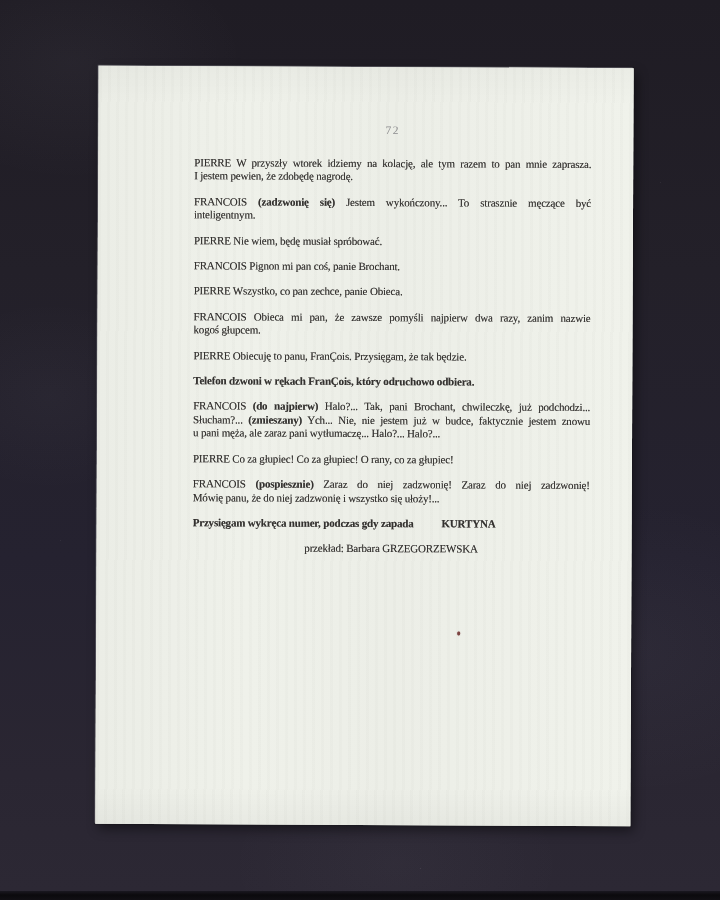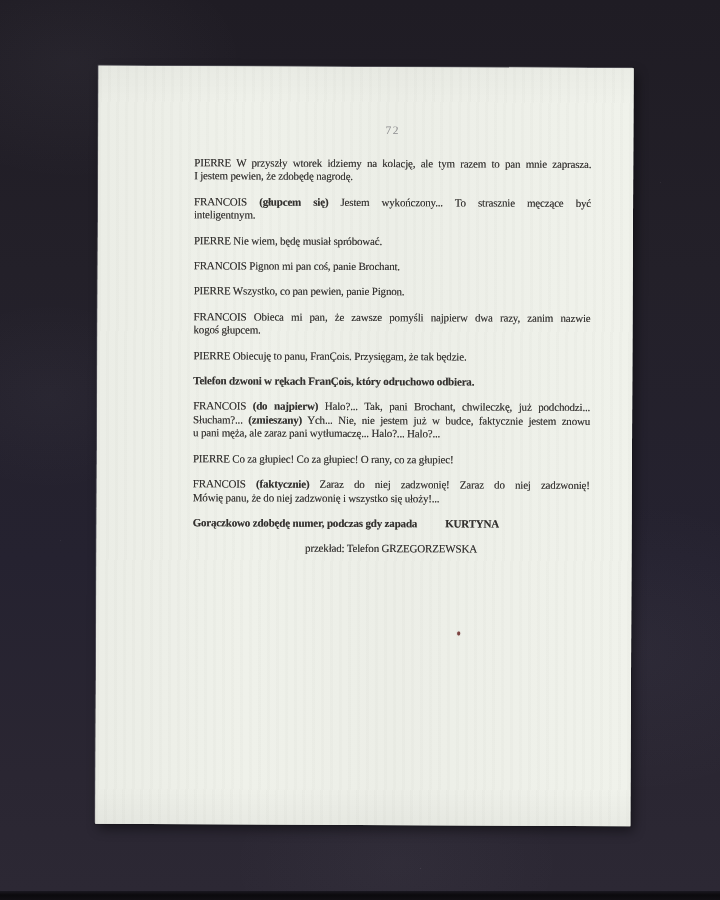--- a/index.html
+++ b/index.html
@@ -75,57 +75,57 @@
 <div class="scene">
   <div class="dust"></div>
   <div class="paper">
     <div class="page-number">72</div>
     <div class="script-body">
         <div class="para">
           <div class="line just"><span class="seg">PIERRE W przyszły wtorek idziemy na kolację, ale tym razem to pan mnie zaprasza.</span></div>
           <div class="line"><span class="seg">I jestem pewien, że zdobędę nagrodę.</span></div>
         </div>
         <div class="para">
-          <div class="line just"><span class="seg">FRANCOIS </span><span class="seg b">(głupcem się)</span><span class="seg"> Jestem wykończony... To strasznie męczące być</span></div>
+          <div class="line just"><span class="seg">FRANCOIS </span><span class="seg b">(zadzwonię się)</span><span class="seg"> Jestem wykończony... To strasznie męczące być</span></div>
           <div class="line"><span class="seg">inteligentnym.</span></div>
         </div>
         <div class="para">
           <div class="line"><span class="seg">PIERRE Nie wiem, będę musiał spróbować.</span></div>
         </div>
         <div class="para">
           <div class="line"><span class="seg">FRANCOIS Pignon mi pan coś, panie Brochant.</span></div>
         </div>
         <div class="para">
-          <div class="line"><span class="seg">PIERRE Wszystko, co pan pewien, panie Pignon.</span></div>
+          <div class="line"><span class="seg">PIERRE Wszystko, co pan zechce, panie Obieca.</span></div>
         </div>
         <div class="para">
           <div class="line just"><span class="seg">FRANCOIS Obieca mi pan, że zawsze pomyśli najpierw dwa razy, zanim nazwie</span></div>
           <div class="line"><span class="seg">kogoś głupcem.</span></div>
         </div>
         <div class="para">
           <div class="line"><span class="seg">PIERRE Obiecuję to panu, FranÇois. Przysięgam, że tak będzie.</span></div>
         </div>
         <div class="para">
           <div class="line"><span class="seg b">Telefon dzwoni w rękach FranÇois, który odruchowo odbiera.</span></div>
         </div>
         <div class="para">
           <div class="line just"><span class="seg">FRANCOIS </span><span class="seg b">(do najpierw)</span><span class="seg"> Halo?... Tak, pani Brochant, chwileczkę, już podchodzi...</span></div>
           <div class="line just"><span class="seg">Słucham?... </span><span class="seg b">(zmieszany)</span><span class="seg"> Ych... Nie, nie jestem już w budce, faktycznie jestem znowu</span></div>
           <div class="line"><span class="seg">u pani męża, ale zaraz pani wytłumaczę... Halo?... Halo?...</span></div>
         </div>
         <div class="para">
           <div class="line"><span class="seg">PIERRE Co za głupiec! Co za głupiec! O rany, co za głupiec!</span></div>
         </div>
         <div class="para">
-          <div class="line just"><span class="seg">FRANCOIS </span><span class="seg b">(faktycznie)</span><span class="seg"> Zaraz do niej zadzwonię! Zaraz do niej zadzwonię!</span></div>
+          <div class="line just"><span class="seg">FRANCOIS </span><span class="seg b">(pospiesznie)</span><span class="seg"> Zaraz do niej zadzwonię! Zaraz do niej zadzwonię!</span></div>
           <div class="line"><span class="seg">Mówię panu, że do niej zadzwonię i wszystko się ułoży!...</span></div>
         </div>
         <div class="para">
-          <div class="line"><span class="seg b">Gorączkowo zdobędę numer, podczas gdy zapada</span><span class="gap"></span><span class="seg b">KURTYNA</span></div>
+          <div class="line"><span class="seg b">Przysięgam wykręca numer, podczas gdy zapada</span><span class="gap"></span><span class="seg b">KURTYNA</span></div>
         </div>
         <div class="para center">
-          <div class="line"><span class="seg">przekład: Telefon GRZEGORZEWSKA</span></div>
+          <div class="line"><span class="seg">przekład: Barbara GRZEGORZEWSKA</span></div>
         </div>
       </div>
     <div class="ink-fleck"></div>
   </div>
   <div class="bottom-edge"></div>
 </div>
 
 </body></html>

